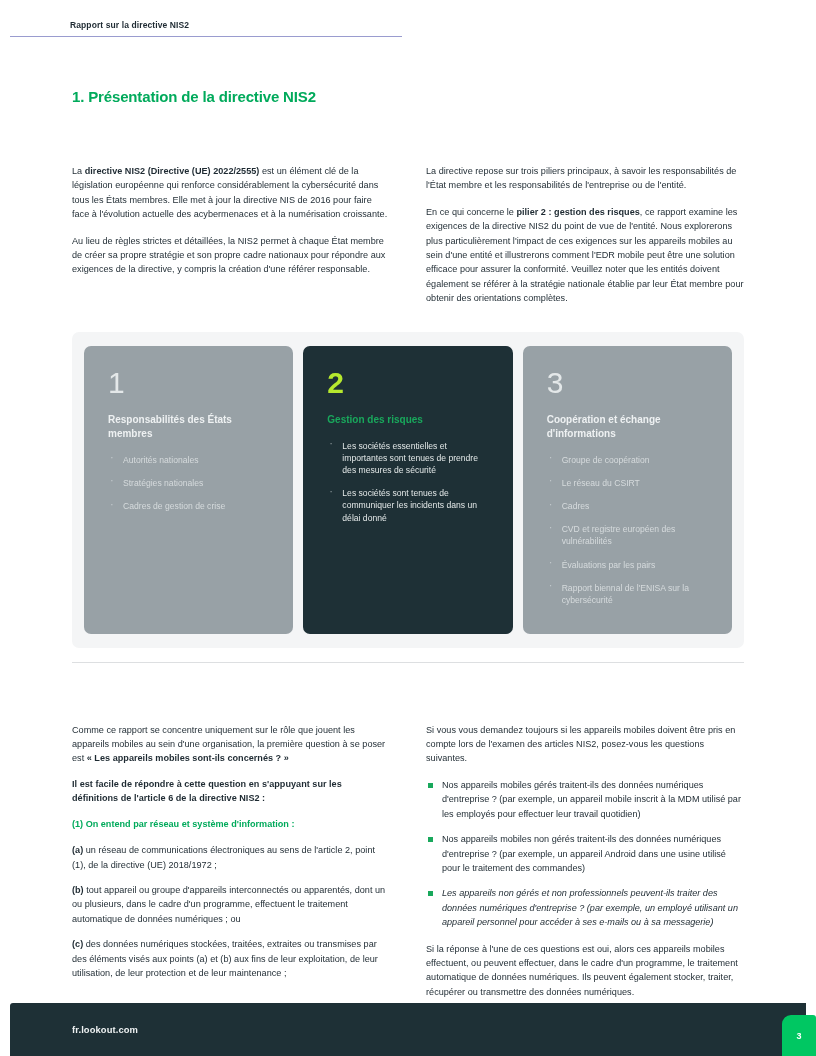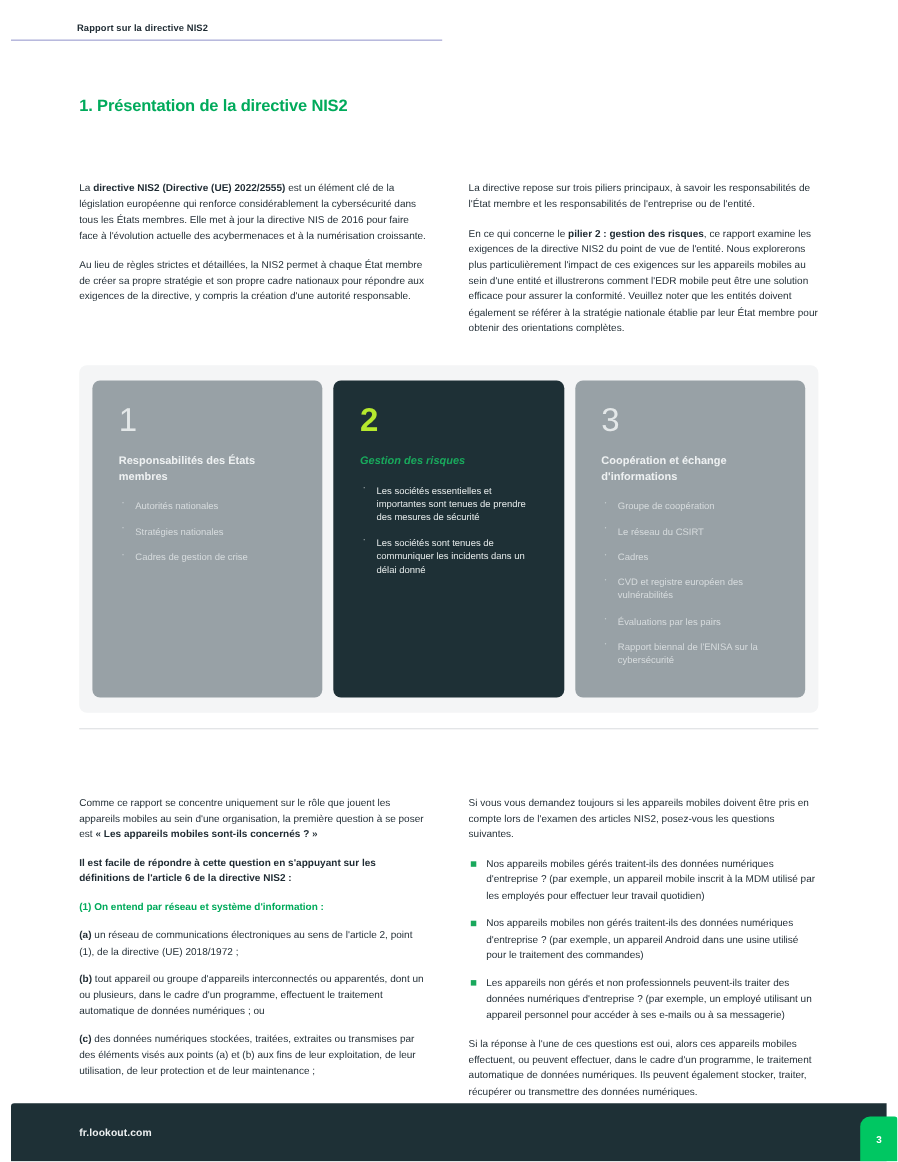--- a/index.html
+++ b/index.html
@@ -96,21 +96,21 @@
   .pillar.gray .num { color: #e4e8e9; }
   .pillar.dark .num { color: #b6e82e; font-weight: 700; }
 
   .pillar .ptitle {
     font-size: 10px;
     font-weight: 700;
     line-height: 14px;
     margin-bottom: 13px;
   }
   .pillar.gray .ptitle { color: #eef1f2; }
-  .pillar.dark .ptitle { color: #19a85c; font-style: italic; }
+  .pillar.dark .ptitle { color: #19a85c; }
 
   .pillar ul { list-style: none; }
   .pillar li {
     position: relative;
     font-size: 8.6px;
     line-height: 12.2px;
     padding-left: 15px;
     margin-bottom: 11px;
   }
   .pillar li:last-child { margin-bottom: 0; }
@@ -150,21 +150,21 @@
     margin-bottom: 12px;
   }
   ul.sq li {
     position: relative;
     font-size: 9.1px;
     line-height: 14.4px;
     color: #1e2a32;
     padding-left: 16px;
     margin-bottom: 11px;
   }
-  ul.sq li:last-child { margin-bottom: 0; }
+  ul.sq li:last-child { margin-bottom: 0; font-style: italic; }
   ul.sq li::before {
     content: "";
     position: absolute;
     left: 2px; top: 5px;
     width: 5px; height: 5px;
     background: #19a85c;
   }
 
   
   .footer {
@@ -212,21 +212,21 @@
 
   <div class="content">
 
     <h1 class="section-title">1. Présentation de la directive NIS2</h1>
 
     <div class="cols">
       <div class="col">
         <p class="body">
           <span>La </span><b>directive NIS2 (Directive (UE) 2022/2555)</b><span> est un élément clé de la législation européenne qui renforce considérablement la cybersécurité dans tous les États membres. Elle met à jour la directive NIS de 2016 pour faire face à l'évolution actuelle des acybermenaces et à la numérisation croissante.</span>
         </p>
-        <p class="body">Au lieu de règles strictes et détaillées, la NIS2 permet à chaque État membre de créer sa propre stratégie et son propre cadre nationaux pour répondre aux exigences de la directive, y compris la création d'une autorité responsable.</p>
+        <p class="body">Au lieu de règles strictes et détaillées, la NIS2 permet à chaque État membre de créer sa propre stratégie et son propre cadre nationaux pour répondre aux exigences de la directive, y compris la création d'une référer responsable.</p>
       </div>
       <div class="col">
         <p class="body">La directive repose sur trois piliers principaux, à savoir les responsabilités de l'État membre et les responsabilités de l'entreprise ou de l'entité.</p>
         <p class="body">
           <span>En ce qui concerne le </span><b>pilier 2 : gestion des risques</b><span>, ce rapport examine les exigences de la directive NIS2 du point de vue de l'entité. Nous explorerons plus particulièrement l'impact de ces exigences sur les appareils mobiles au sein d'une entité et illustrerons comment l'EDR mobile peut être une solution efficace pour assurer la conformité. Veuillez noter que les entités doivent également se référer à la stratégie nationale établie par leur État membre pour obtenir des orientations complètes.</span>
         </p>
       </div>
     </div>
 
     <div class="pillars-band">

